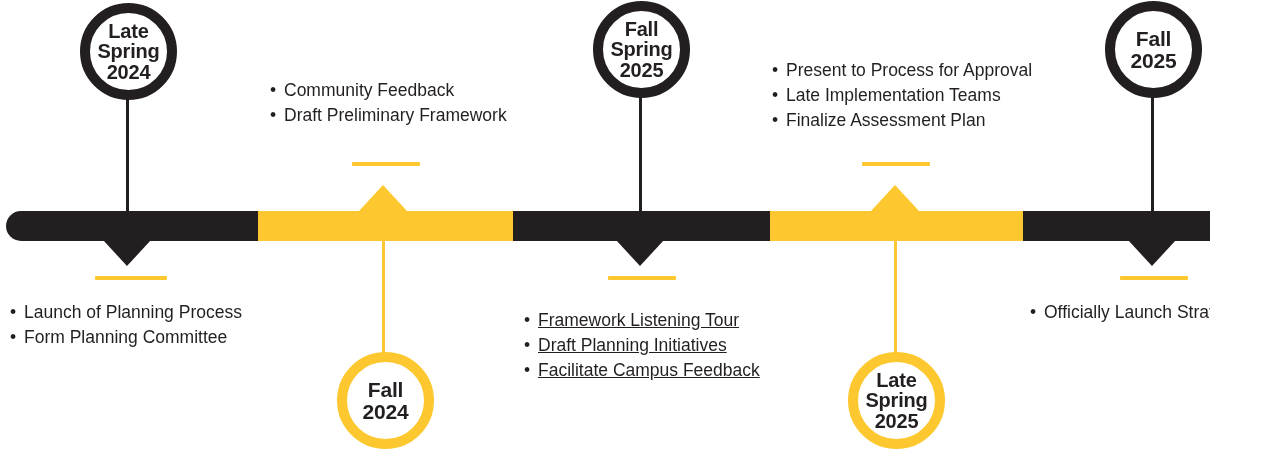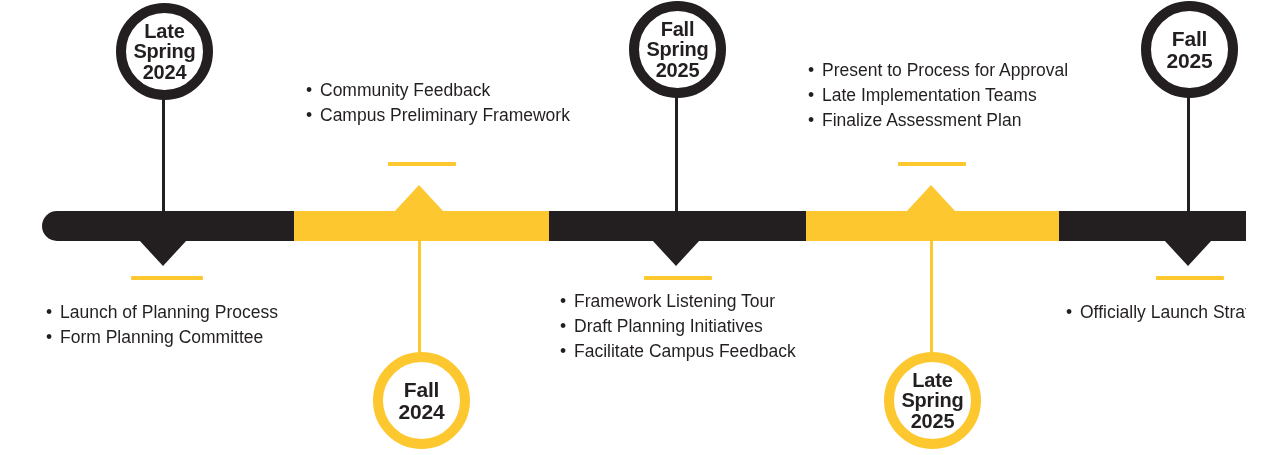--- a/index.html
+++ b/index.html
@@ -9,21 +9,20 @@
   }
   body {
     font-family: "Liberation Sans", sans-serif;
   }
   #timeline-root {
     position: relative;
     width: 1210px;
     height: 455px;
     overflow: hidden;
     background: #ffffff;
-    margin-left: 36px;
   }
 
   
   .bar-seg {
     position: absolute;
     height: 30px;
     top: 211px;
   }
   .bar-dark { background: #231f20; }
   .bar-yellow { background: #fdc82f; }
@@ -166,24 +165,24 @@
     </span>
   </div>
 
   <div class="bullets" style="left:10px; top:300px;">
     <span class="bullet-item">Launch of Planning Process</span>
     <span class="bullet-item">Form Planning Committee</span>
   </div>
 
   <div class="bullets" style="left:270px; top:78px;">
     <span class="bullet-item">Community Feedback</span>
-    <span class="bullet-item">Campus Preliminary Framework</span>
+    <span class="bullet-item">Draft Preliminary Framework</span>
   </div>
 
-  <div class="bullets" style="left:524px; top:289px;">
+  <div class="bullets" style="left:524px; top:308px;text-decoration:underline;">
     <span class="bullet-item">Framework Listening Tour</span>
     <span class="bullet-item">Draft Planning Initiatives</span>
     <span class="bullet-item">Facilitate Campus Feedback</span>
   </div>
 
   <div class="bullets" style="left:772px; top:58px;">
     <span class="bullet-item">Present to Process for Approval</span>
     <span class="bullet-item">Late Implementation Teams</span>
     <span class="bullet-item">Finalize Assessment Plan</span>
   </div>

